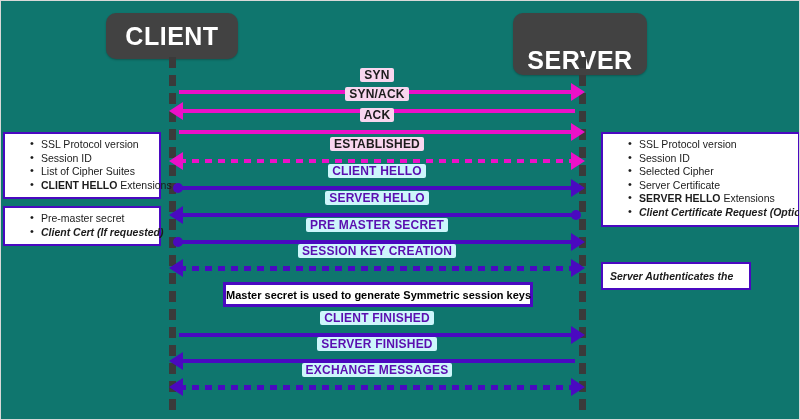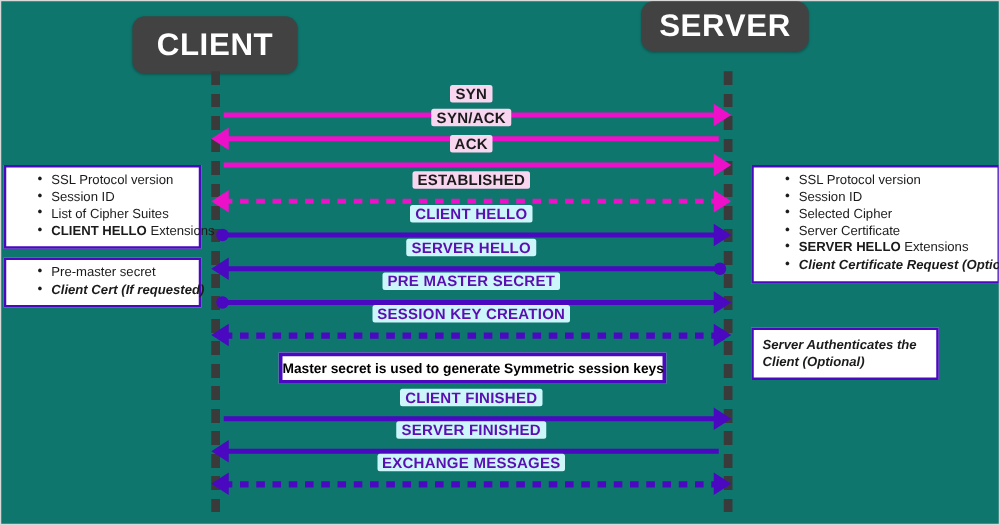--- a/index.html
+++ b/index.html
@@ -26,21 +26,21 @@
     color: #ffffff;
     font-size: 25px;
     font-weight: bold;
     letter-spacing: 0.5px;
     display: flex;
     align-items: center;
     justify-content: center;
     box-shadow: 0 1px 2px rgba(0,0,0,0.25);
   }
   #actor-client { left: 105px; top: 12px; width: 132px; height: 46px; }
-  #actor-server { left: 512px; top: 0; width: 134px; height: 40px; }
+  #actor-server { left: 512px; top: 12px; width: 134px; height: 62px; align-items: flex-end; }
 
   
   .lifeline {
     position: absolute;
     top: 56px;
     width: 7px;
     height: 356px;
     background-image: repeating-linear-gradient(
         to bottom,
         #3a3a3a 0px, #3a3a3a 11px,
@@ -301,20 +301,19 @@
       <li><span>Session ID</span></li>
       <li><span>Selected Cipher</span></li>
       <li><span>Server Certificate</span></li>
       <li><b>SERVER HELLO</b><span> Extensions</span></li>
       <li><i>Client Certificate Request (Optional)</i></li>
     </ul>
   </div>
 
   <div class="note" id="note-server-auth">
     <div class="auth-text">Server Authenticates the</div>
-    <div class="auth-text">Client (Optional)</div>
   </div>
 
   <div id="note-master-secret">
     <span class="ms-text">Master secret is used to generate Symmetric session keys</span>
   </div>
 
 </div>
 
 </body></html>

